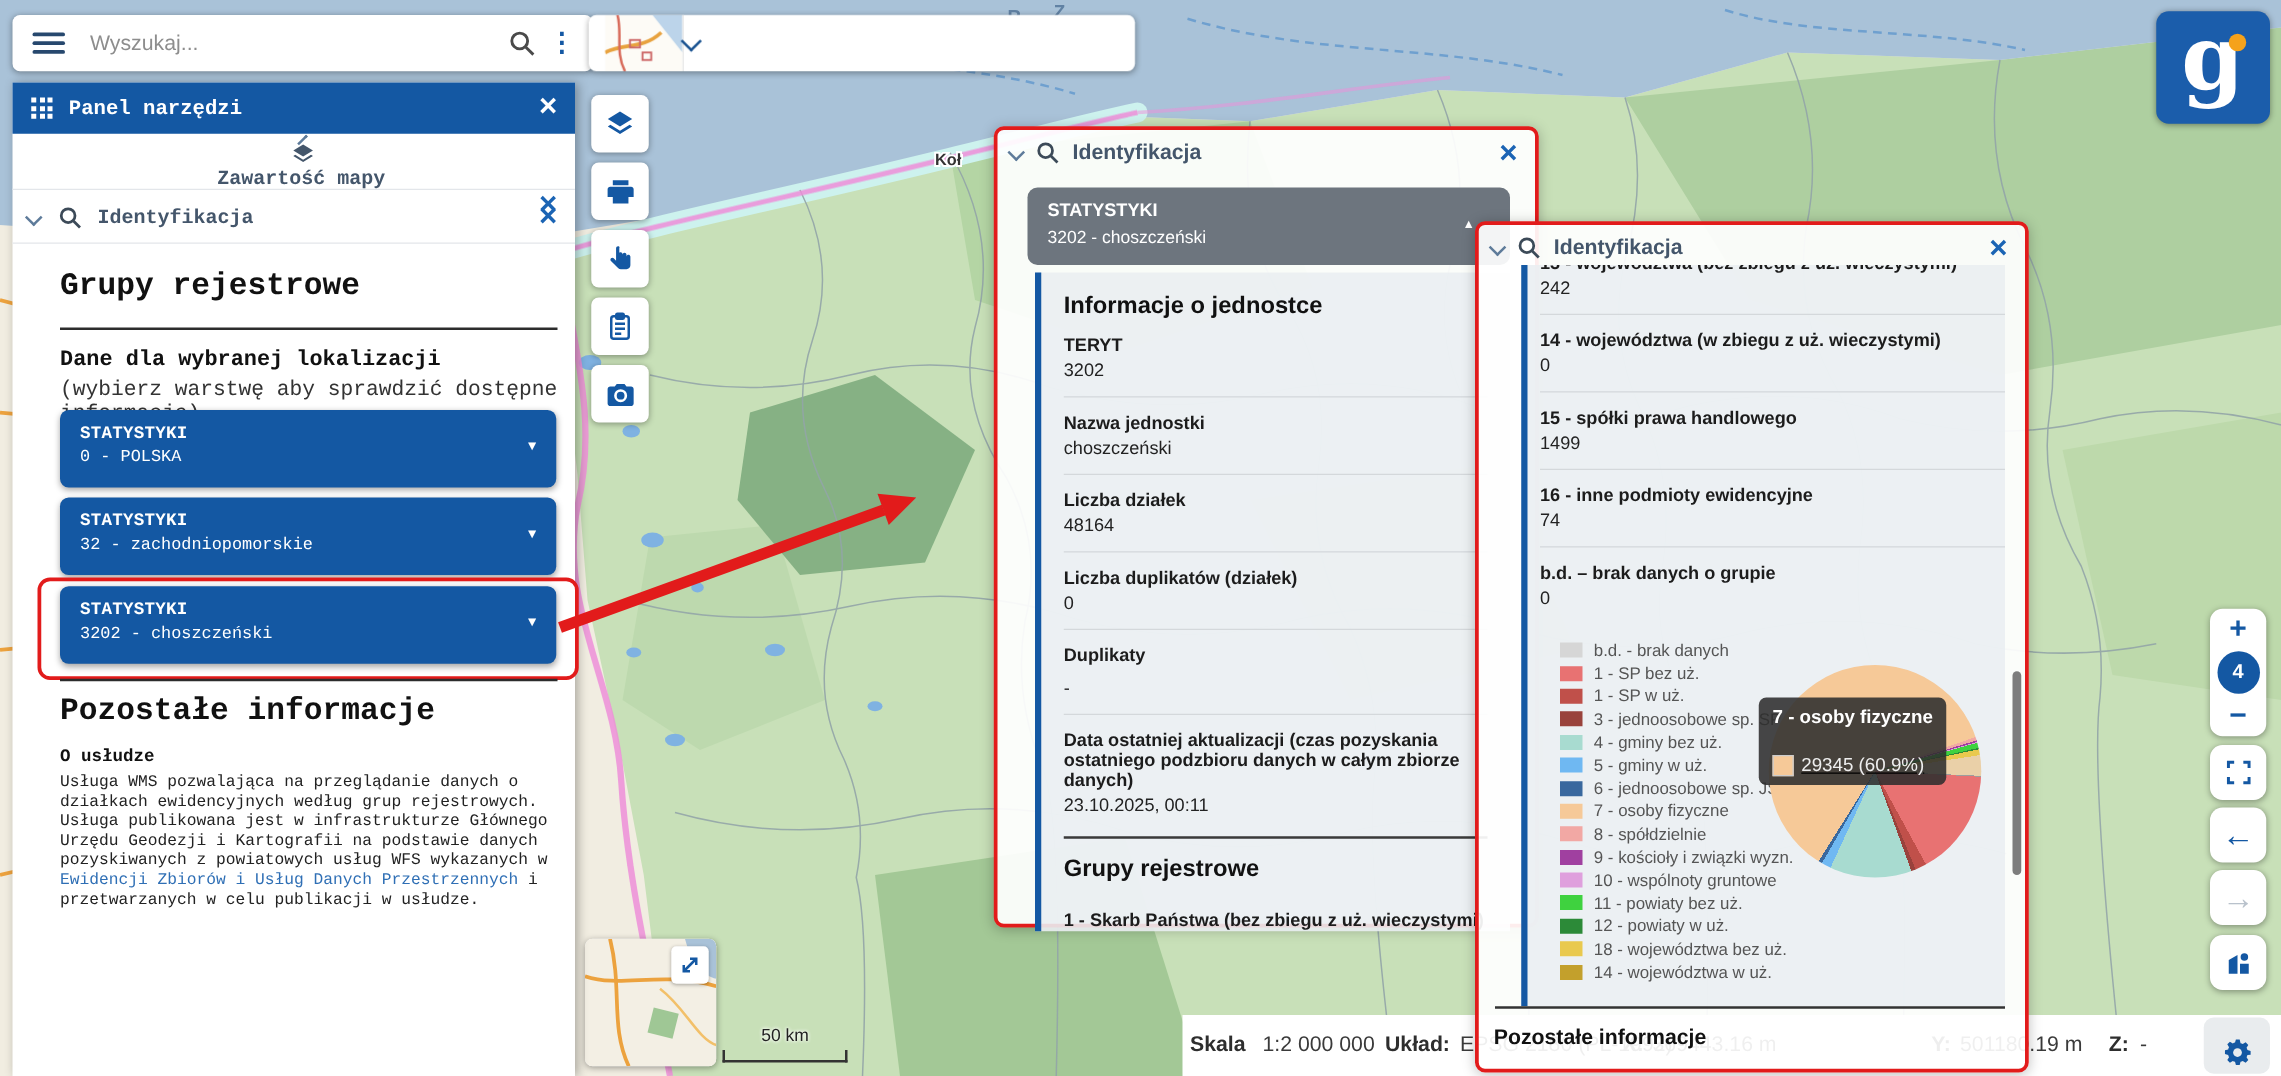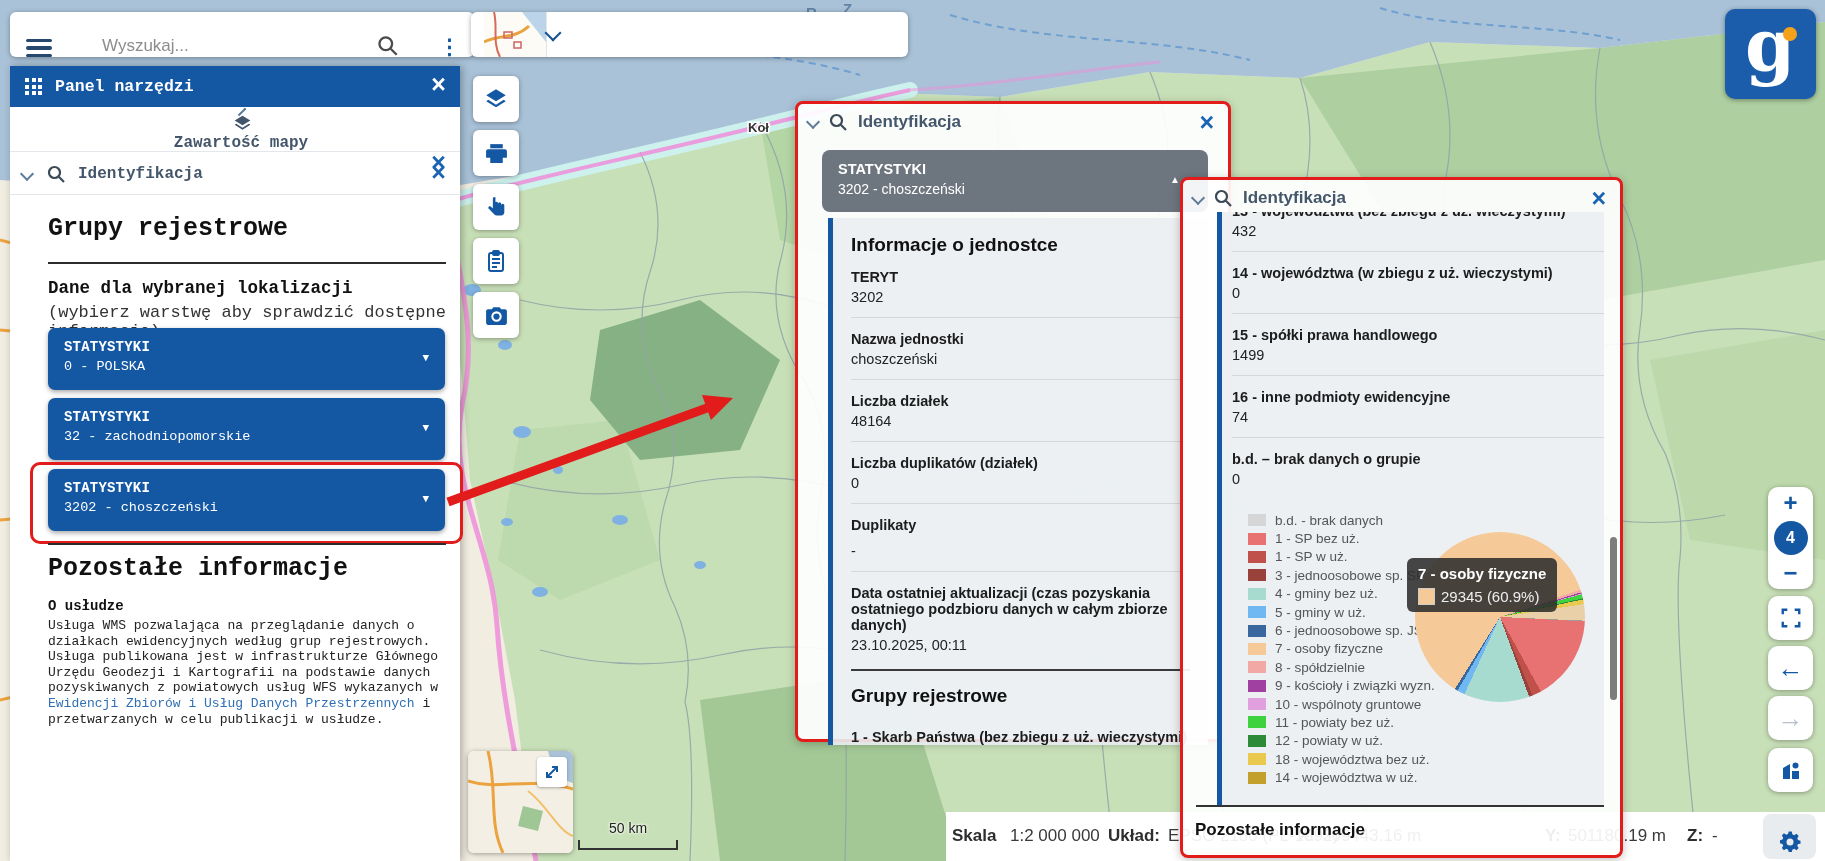--- a/index.html
+++ b/index.html
@@ -1,21 +1,21 @@
 <!DOCTYPE html>
 <html><head>
 <meta charset="utf-8">
 <style>
   html,body{margin:0;padding:0;background:#888;}
   #stage{position:relative;width:1825px;height:861px;overflow:hidden;
          font-family:"Liberation Sans",sans-serif;background:#f1ede1;}
   .abs{position:absolute;}
   .card{background:#fff;border-radius:6px;box-shadow:0 1px 5px rgba(0,0,0,.35);}
   
-  #searchbar{left:10px;top:12px;width:464px;height:45px;display:flex;align-items:flex-end;gap:30px;}
+  #searchbar{left:10px;top:12px;width:464px;height:45px;display:flex;align-items:center;}
   .hamburger{width:26px;height:18px;margin-left:16px;display:flex;flex-direction:column;justify-content:space-between;cursor:pointer;}
   .hamburger span{display:block;height:3.4px;background:#27486e;border-radius:2px;}
   #search-input{flex:1;border:0;outline:0;font-size:17px;color:#555;margin-left:18px;font-family:"Liberation Sans",sans-serif;background:transparent;}
   #search-input::placeholder{color:#8d8d8d;}
   .kebab{font-size:21px;font-weight:bold;color:#1458a3;margin:0 14px 0 10px;line-height:1;}
   
   #profilebar{left:471px;top:12px;width:437px;height:45px;display:flex;align-items:center;cursor:pointer;}
   #profile-thumb{width:62px;height:45px;margin-left:13px;border-right:1px solid #e5e5e5;overflow:hidden;}
   #profile-title{flex:1;text-align:center;font-size:19px;font-weight:bold;color:#16508f;}
   .chev{display:inline-block;width:10px;height:10px;border-right:2.6px solid #16508f;border-bottom:2.6px solid #16508f;transform:rotate(45deg);margin:-4px 22px 0 0;}
@@ -75,21 +75,21 @@
   #right-scroll{overflow:hidden;height:100%;position:relative;}
   .rg-first{margin-top:-9px;}
   
   #legend{margin-top:24px;padding-left:16px;}
   .lg-row{display:flex;align-items:center;height:18.4px;cursor:pointer;}
   .lg-sw{width:18px;height:12px;margin-right:9px;flex:0 0 auto;}
   .lg-t{font-size:13.5px;color:#555;white-space:nowrap;}
   #pie{position:absolute;left:183px;top:320px;width:170px;height:170px;border-radius:50%;}
   #tooltip{position:absolute;left:175px;top:346px;background:rgba(45,45,45,.88);border-radius:6px;padding:7px 11px;z-index:5;}
   #tooltip .tt1{color:#fff;font-size:15px;font-weight:bold;white-space:nowrap;}
-  #tooltip .tt2{display:flex;align-items:center;margin-top:6px;}
+  #tooltip .tt2{display:flex;align-items:center;margin-top:22px;text-decoration:underline;}
   #tooltip .tt2 .sw{width:15px;height:15px;border:1px solid #ccc;margin-right:6px;}
   #tooltip .tt2 span{color:#eee;font-size:15px;white-space:nowrap;}
   #right-scrollbar{position:absolute;right:3px;top:357px;width:7px;height:163px;background:#7d7d7d;border-radius:4px;}
   #right-footer-div{position:absolute;left:13px;top:625px;width:408px;height:2px;background:#333;}
   #right-footer{position:absolute;left:12px;top:640px;font-size:17px;font-weight:bold;color:#111;}
   
   #statusbar{left:946px;top:812px;width:879px;height:49px;background:#fff;font-size:17px;color:#2e2e2e;}
   #statusbar span{position:absolute;top:14px;white-space:nowrap;}
   #statusbar .b{font-weight:bold;}
   #gearbtn{position:absolute;left:817px;top:2px;width:53px;height:45px;background:#e9ecee;border-radius:8px;display:flex;align-items:center;justify-content:center;cursor:pointer;}
@@ -274,21 +274,21 @@
             <circle cx="8.5" cy="8.5" r="5.5"></circle>
             <path d="M12.8 12.8 L18 18"></path>
           </svg>
       </span>
       <span class="t">Identyfikacja</span>
       <span class="closex">×</span>
     </div>
     <div class="id-content" id="right-content">
       <div id="right-scroll">
         <div class="fld-l rg-first">13 - województwa (bez zbiegu z uż. wieczystymi)</div>
-        <div class="fld-v">432</div>
+        <div class="fld-v">242</div>
         <div class="fld-div"></div>
         <div class="fld-l">14 - województwa (w zbiegu z uż. wieczystymi)</div>
         <div class="fld-v">0</div>
         <div class="fld-div"></div>
         <div class="fld-l">15 - spółki prawa handlowego</div>
         <div class="fld-v">1499</div>
         <div class="fld-div"></div>
         <div class="fld-l">16 - inne podmioty ewidencyjne</div>
         <div class="fld-v">74</div>
         <div class="fld-div"></div>

